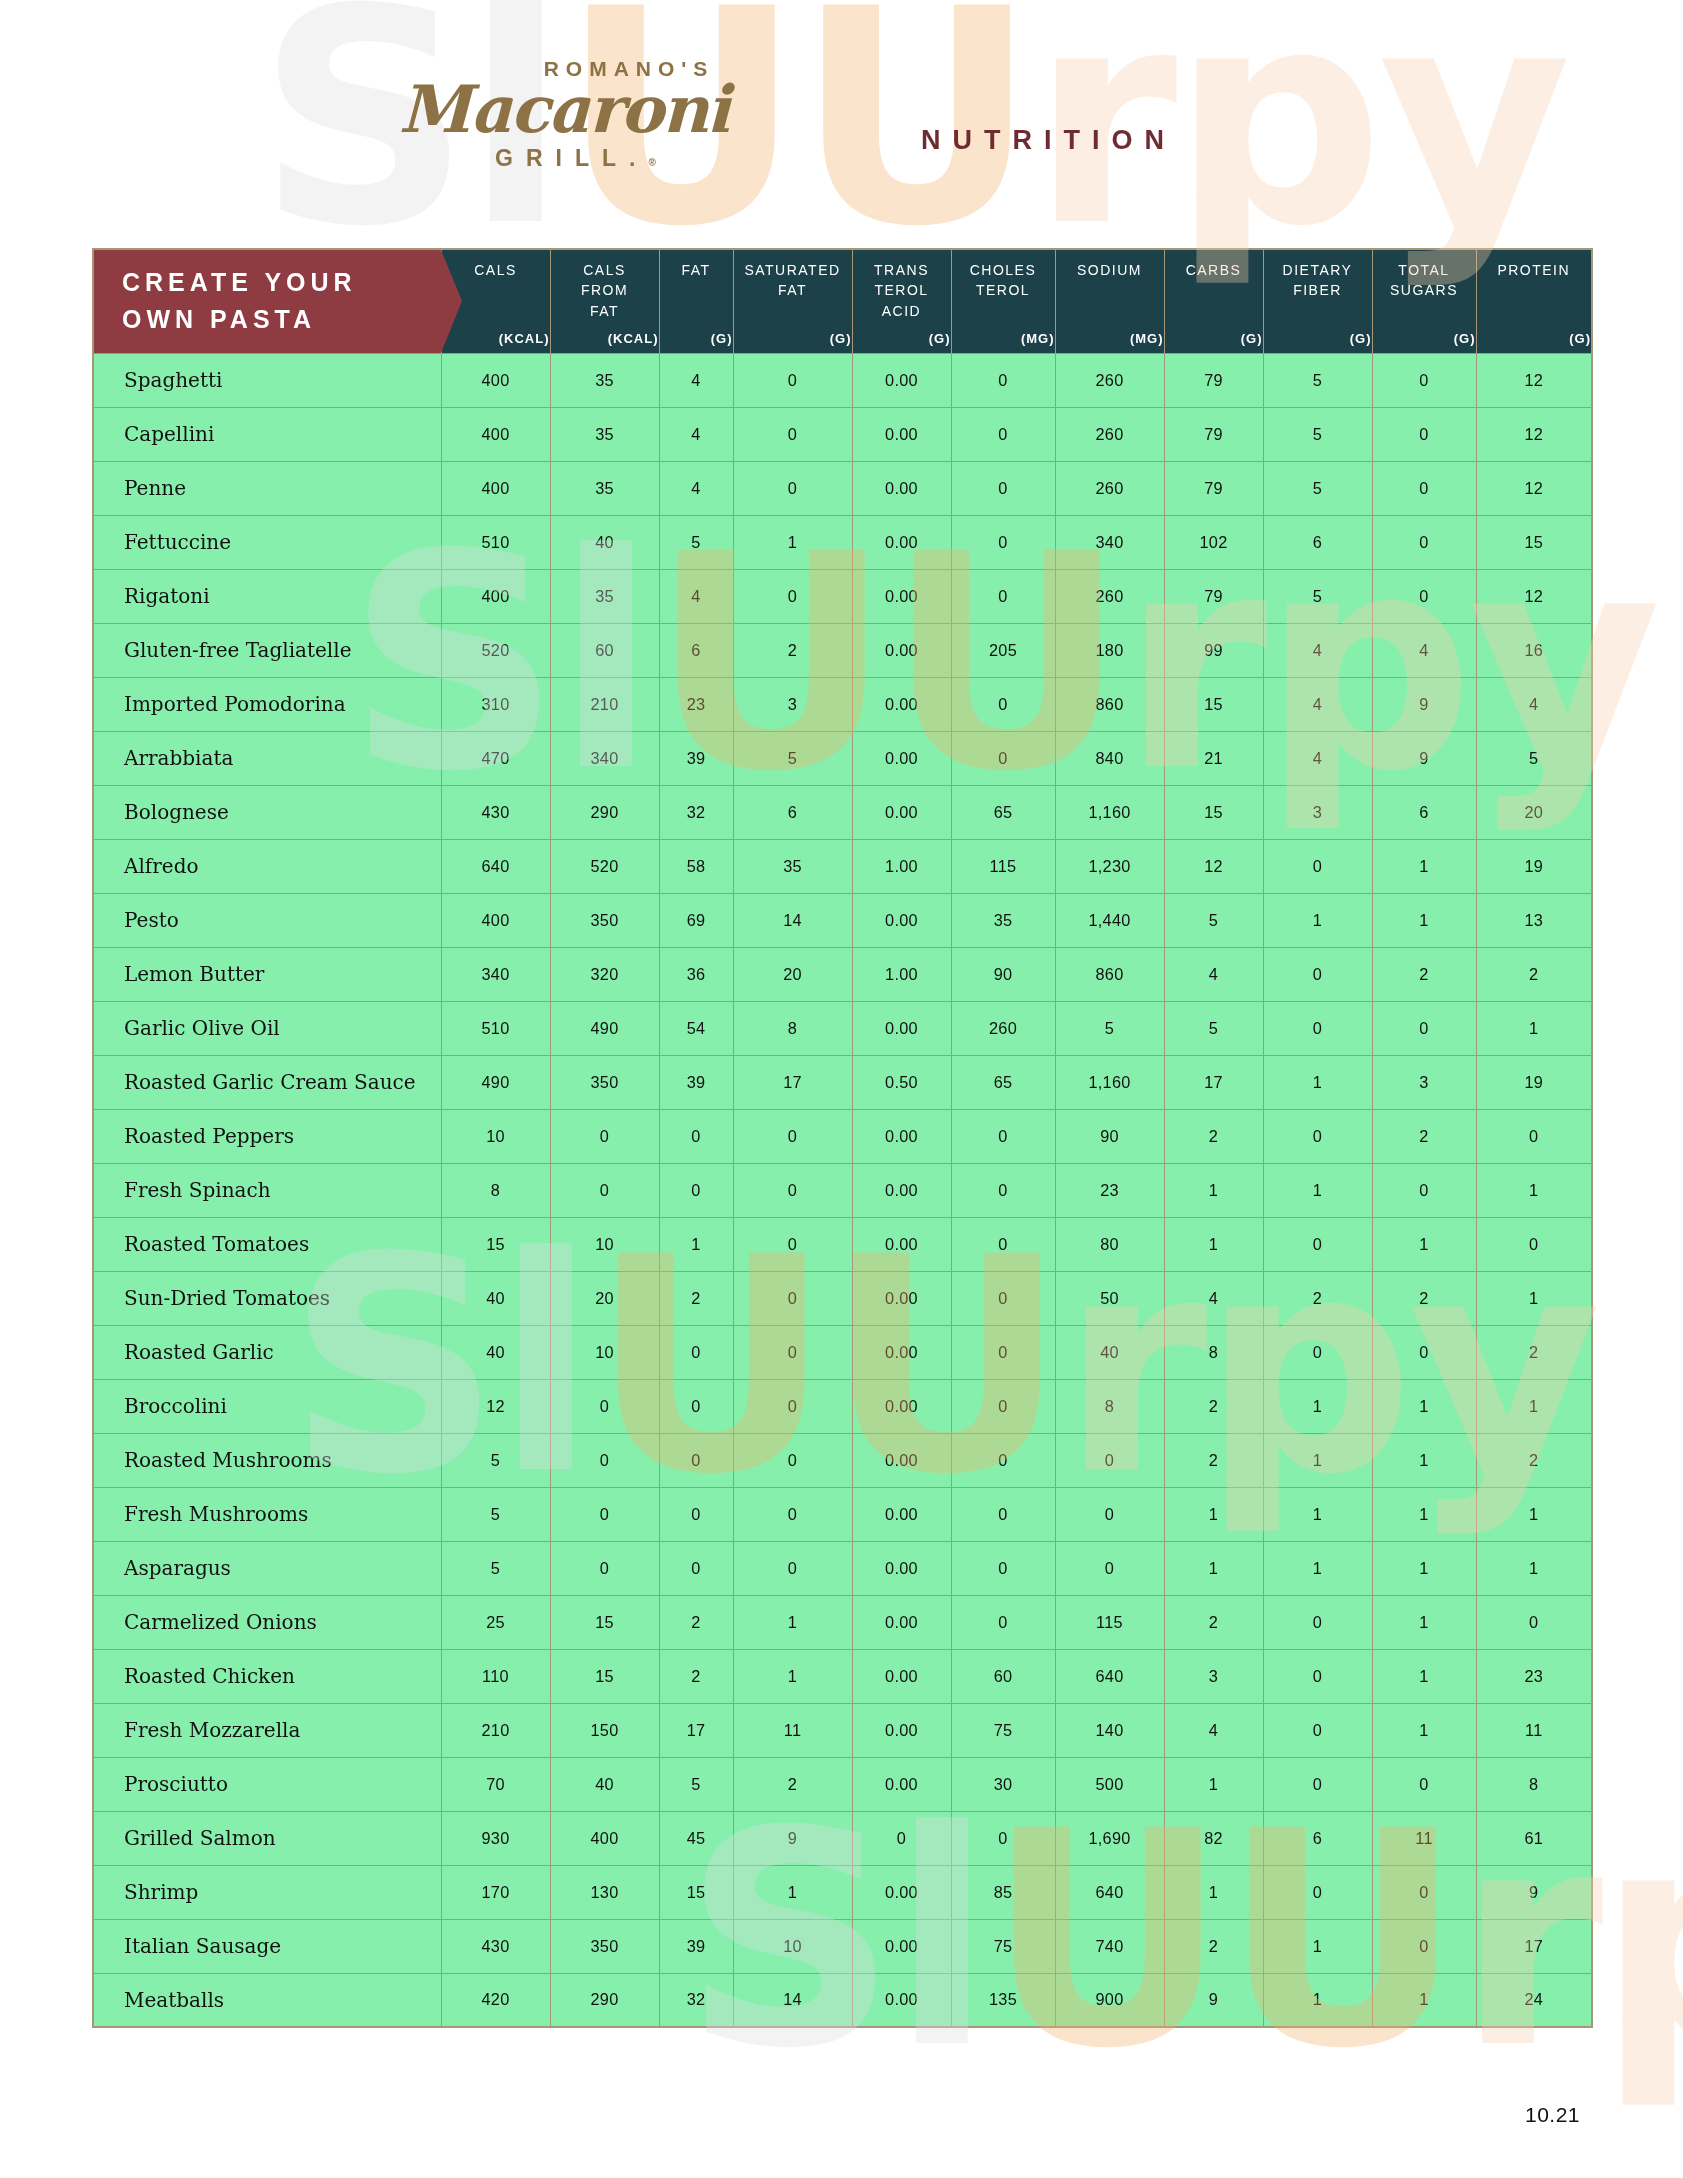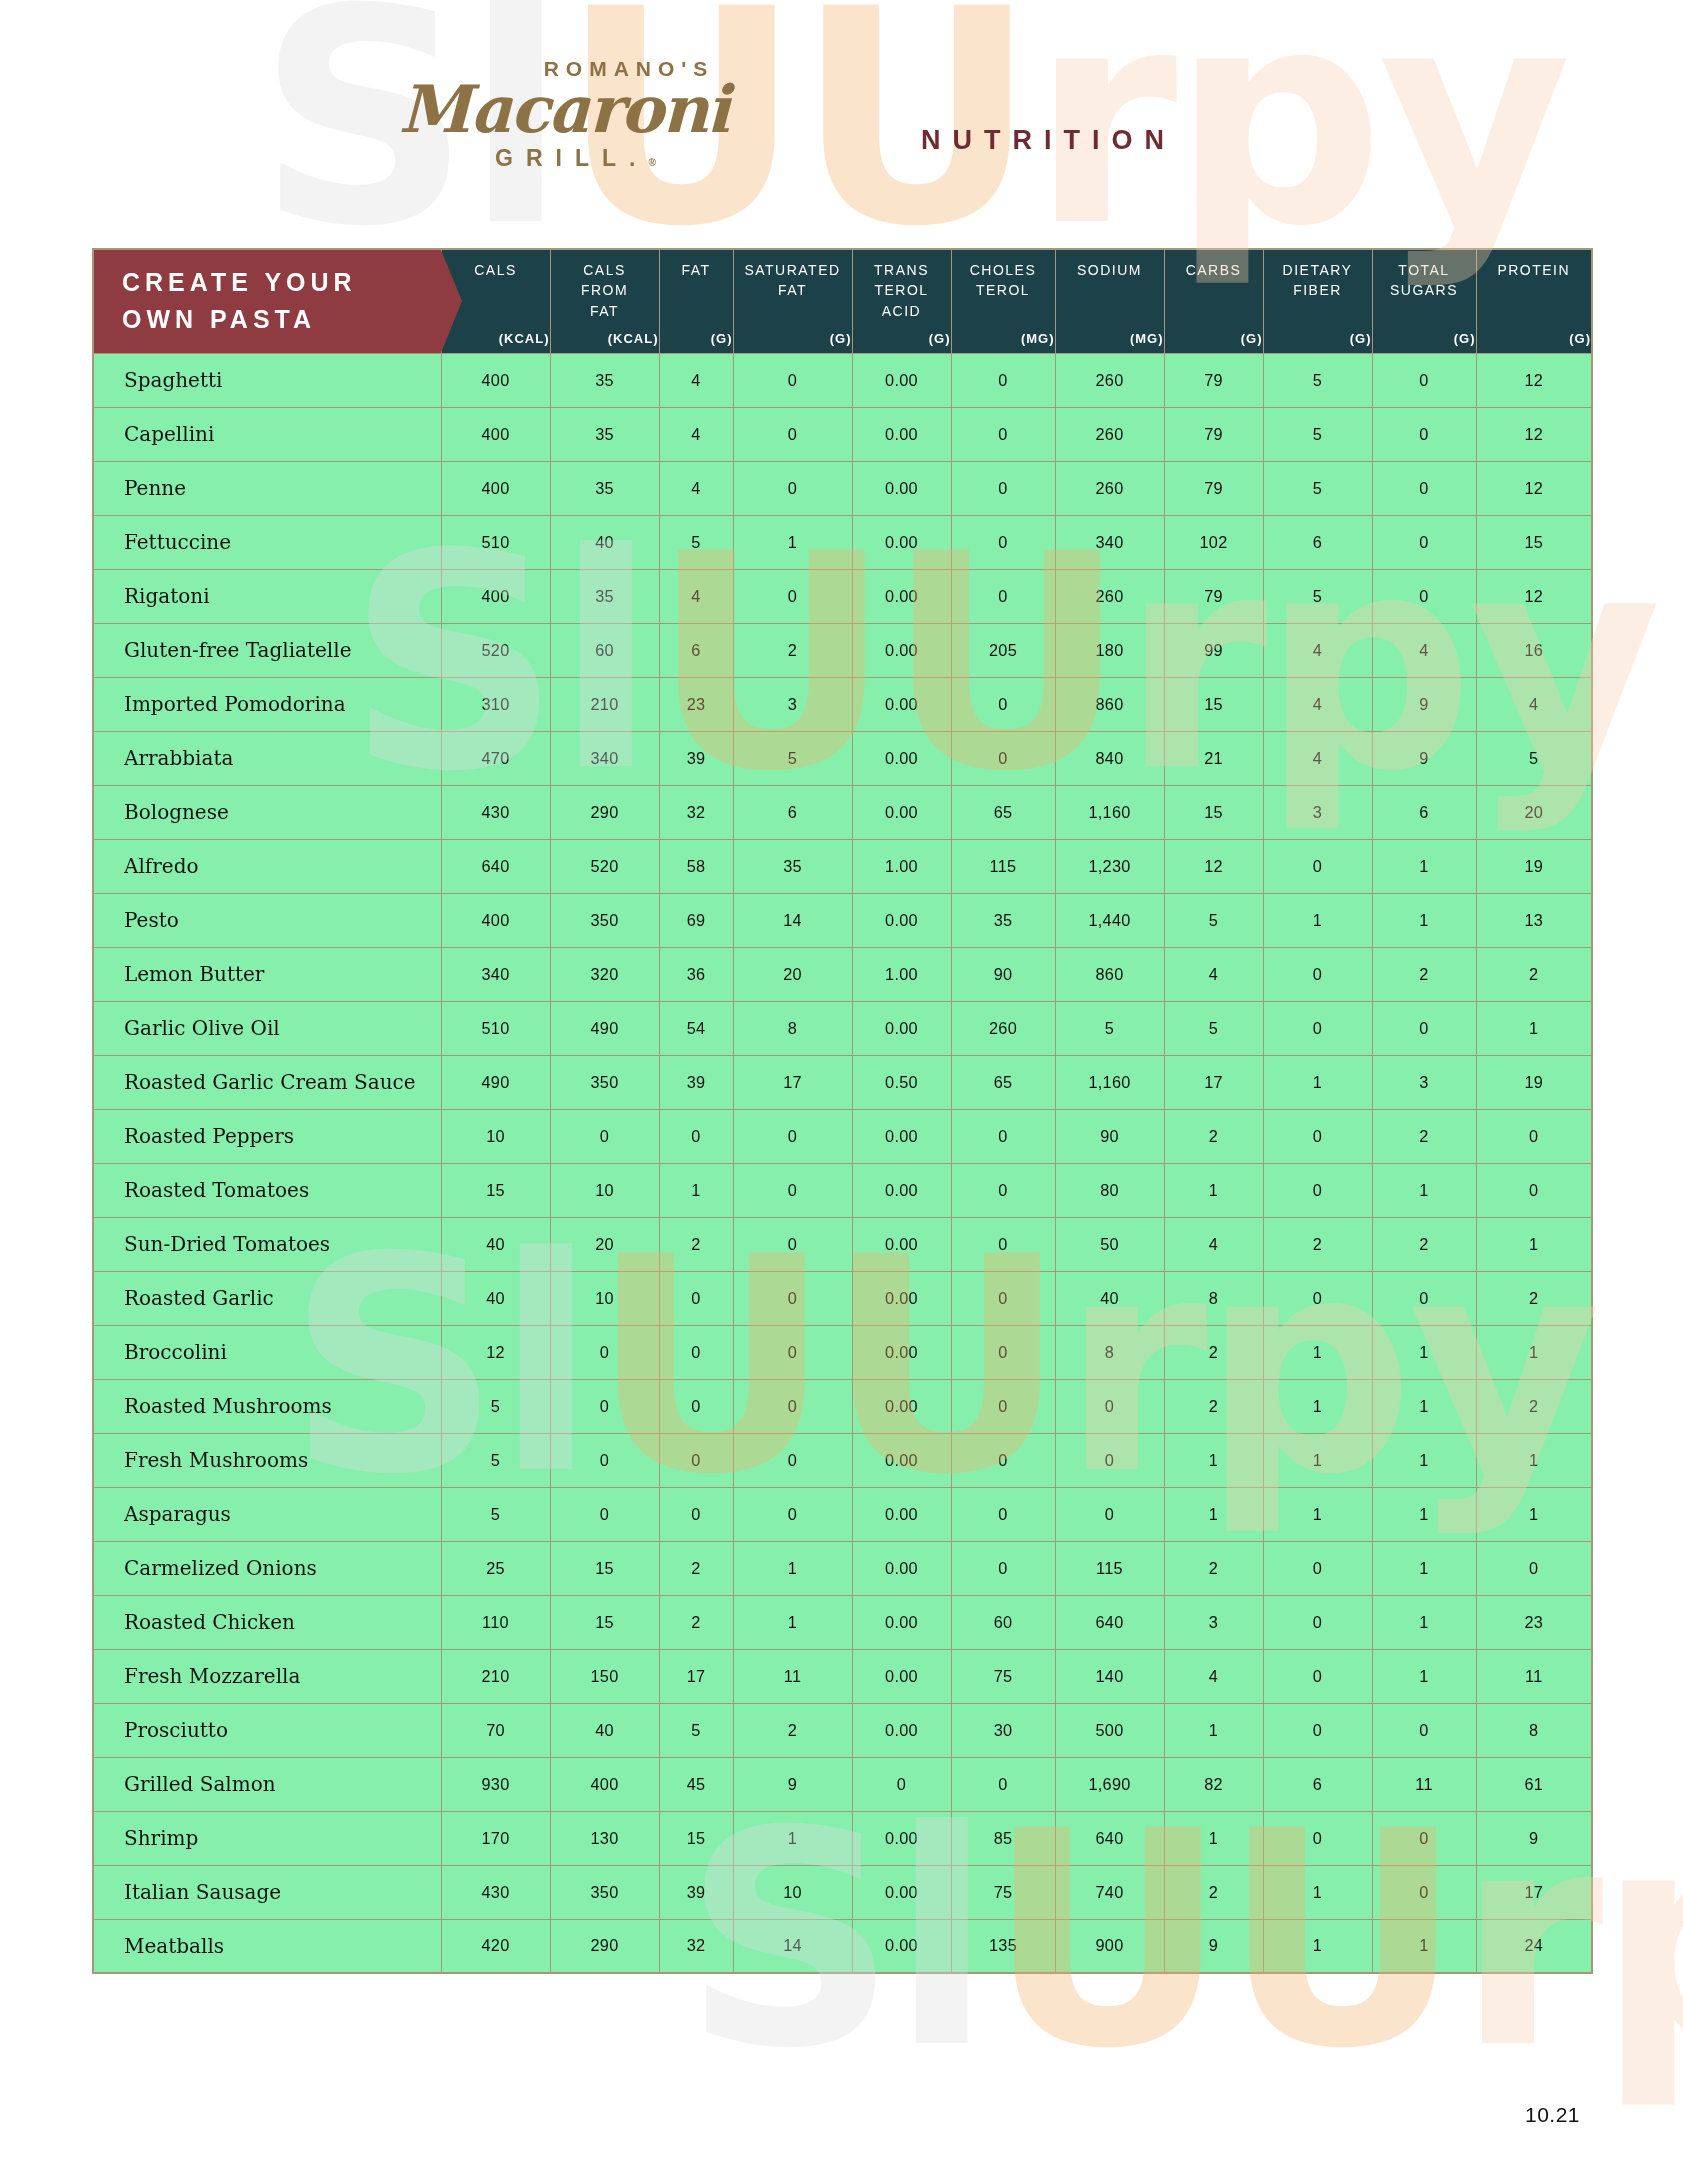--- a/index.html
+++ b/index.html
@@ -415,20 +415,34 @@
           <td class="val-cell">0</td>
           <td class="val-cell">0.00</td>
           <td class="val-cell">0</td>
           <td class="val-cell">90</td>
           <td class="val-cell">2</td>
           <td class="val-cell">0</td>
           <td class="val-cell">2</td>
           <td class="val-cell">0</td>
         </tr>
         <tr class="data-row">
+          <td class="name-cell">Fresh Spinach</td>
+          <td class="val-cell">8</td>
+          <td class="val-cell">0</td>
+          <td class="val-cell">0</td>
+          <td class="val-cell">0</td>
+          <td class="val-cell">0.00</td>
+          <td class="val-cell">0</td>
+          <td class="val-cell">23</td>
+          <td class="val-cell">1</td>
+          <td class="val-cell">1</td>
+          <td class="val-cell">0</td>
+          <td class="val-cell">1</td>
+        </tr>
+        <tr class="data-row">
           <td class="name-cell">Roasted Tomatoes</td>
           <td class="val-cell">15</td>
           <td class="val-cell">10</td>
           <td class="val-cell">1</td>
           <td class="val-cell">0</td>
           <td class="val-cell">0.00</td>
           <td class="val-cell">0</td>
           <td class="val-cell">80</td>
           <td class="val-cell">1</td>
           <td class="val-cell">0</td>

